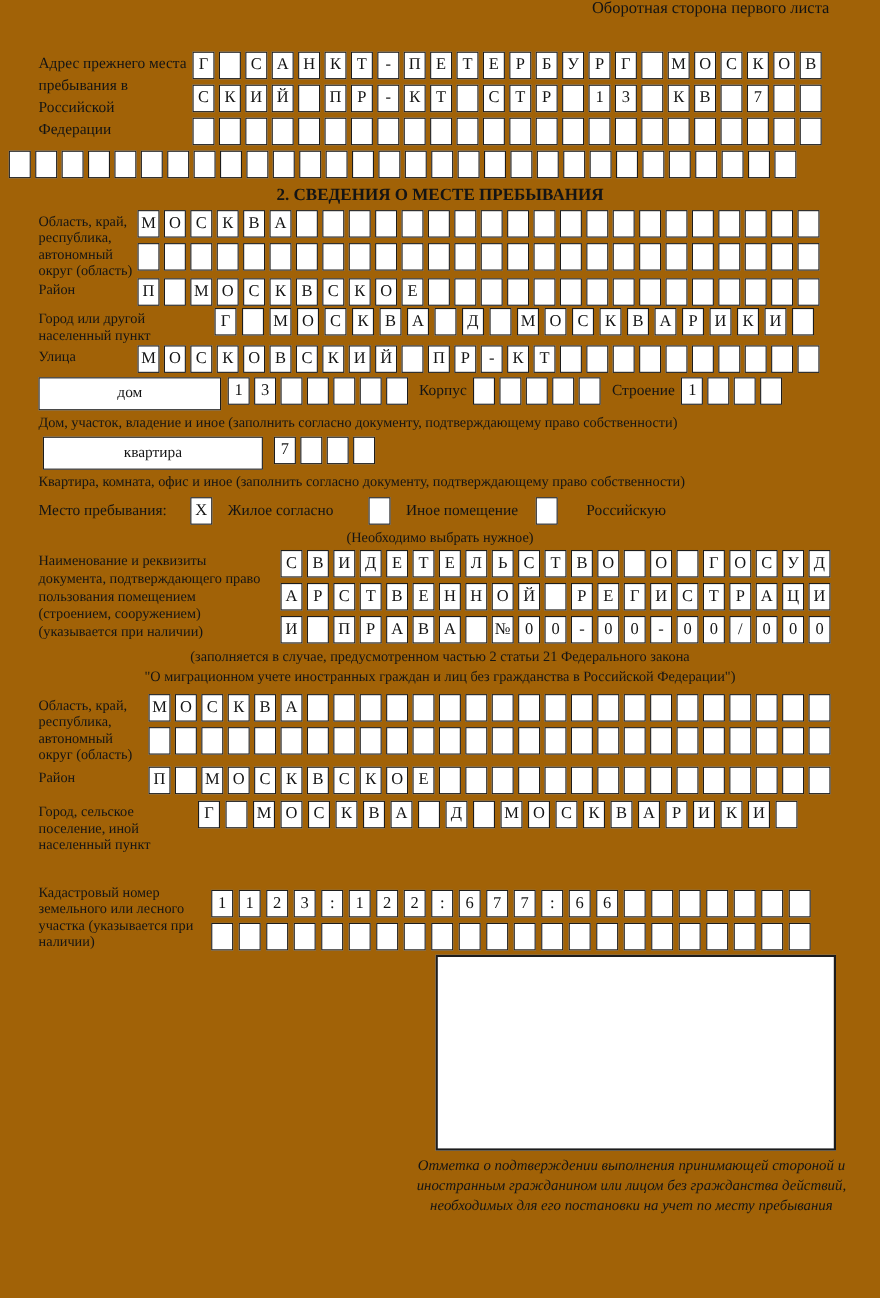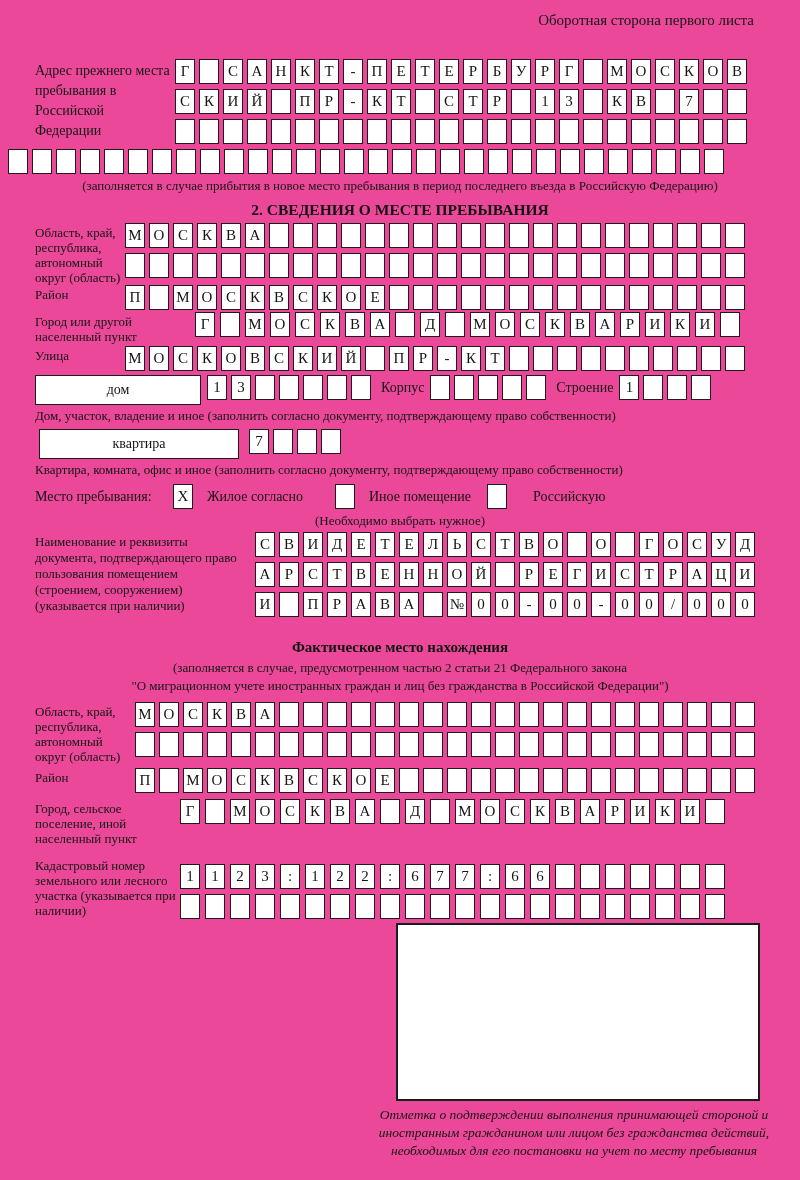--- a/index.html
+++ b/index.html
@@ -1,19 +1,19 @@
 <!DOCTYPE html>
 <html><head>
 <meta charset="utf-8">
 <style>
   * { margin:0; padding:0; box-sizing:border-box; }
   html,body { background:#fff; }
   body { font-family:"Liberation Serif","DejaVu Serif",serif; color:#141414; }
-  .page { position:relative; width:800px; height:1180px; background:#ec4899; overflow:hidden;
-          padding:12px 0 0 8px; }
+  .page { position:relative; width:800px; height:1180px; background:#a16207; overflow:hidden;
+          padding:0 0 0 8px; }
 
   .top-note { text-align:right; padding-right:46px; font-size:15px; }
 
   
   .cellrow { display:flex; }
   .cell { width:20px; height:25px; border:1.8px solid #1c1c1c; margin-right:4px;
           display:flex; align-items:center; justify-content:center;
           font-size:15px; line-height:1; background:#fff; }
   .gap5 .cell { margin-right:5px; }
   .rowscol { display:flex; flex-direction:column; gap:5px; }
@@ -42,21 +42,21 @@
   .kv-line .cellrow { margin-left:10px; }
 
   .mesto-line { display:flex; align-items:center; margin-left:27px; margin-top:6px; font-size:14px; }
   .mesto-line .cell { margin:0; }
   .mesto-title { width:138px; }
   .cb1 { margin-left:42px; } .opt1 { margin-left:14px; width:128px; }
   .cb2 { margin-left:18px; } .opt2 { margin-left:14px; width:118px; }
   .cb3 { margin-left:42px; } .opt3 { margin-left:26px; }
 
   .mt2{margin-top:2px;} .mt3{margin-top:3px;} .mt4{margin-top:4px;} .mt6{margin-top:6px;}
-  .mt8{margin-top:8px;} .mt10{margin-top:10px;} .mt22{margin-top:22px;}
+  .mt8{margin-top:8px;} .mt10{margin-top:26px;gap:12px;} .mt22{margin-top:22px;}
   .pt8 { padding-top:8px; }
 
   .stamp-wrap { margin-top:4px; margin-left:388px; width:366px;font-style:italic; }
   .stamp-box { width:364px; height:178px; border:2px solid #1c1c1c; background:#fff; }
   .stamp-caption { margin-top:5px; width:400px; margin-left:-22px; text-align:center;
                    font-size:13.5px; line-height:18px; }
 </style>
 </head>
 <body>
 
@@ -172,21 +172,20 @@
       <div class="cell"></div>
       <div class="cell"></div>
       <div class="cell"></div>
       <div class="cell"></div>
       <div class="cell"></div>
       <div class="cell"></div>
       <div class="cell"></div>
       <div class="cell"></div>
       <div class="cell"></div>
     </div>
-  <div class="caption center">(заполняется в случае прибытия в новое место пребывания в период последнего въезда в Российскую Федерацию)</div>
 
   <div class="heading">2. СВЕДЕНИЯ О МЕСТЕ ПРЕБЫВАНИЯ</div>
 
   <div class="frow mt4">
     <div class="lbl w90">Область, край, республика, автономный округ (область)</div>
     <div class="rowscol">
       <div class="cellrow">
           <div class="cell">М</div>
           <div class="cell">О</div>
           <div class="cell">С</div>
@@ -456,21 +455,20 @@
           <div class="cell">0</div>
           <div class="cell">0</div>
           <div class="cell">/</div>
           <div class="cell">0</div>
           <div class="cell">0</div>
           <div class="cell">0</div>
         </div>
     </div>
   </div>
 
-  <div class="heading mt22" style="font-size:15px;">Фактическое место нахождения</div>
   <div class="caption center mt4">(заполняется в случае, предусмотренном частью 2 статьи 21 Федерального закона</div>
   <div class="caption center" style="margin-top:2px;">"О миграционном учете иностранных граждан и лиц без гражданства в Российской Федерации")</div>
 
   <div class="frow mt8">
     <div class="lbl w100">Область, край, республика, автономный округ (область)</div>
     <div class="rowscol">
       <div class="cellrow">
           <div class="cell">М</div>
           <div class="cell">О</div>
           <div class="cell">С</div>

